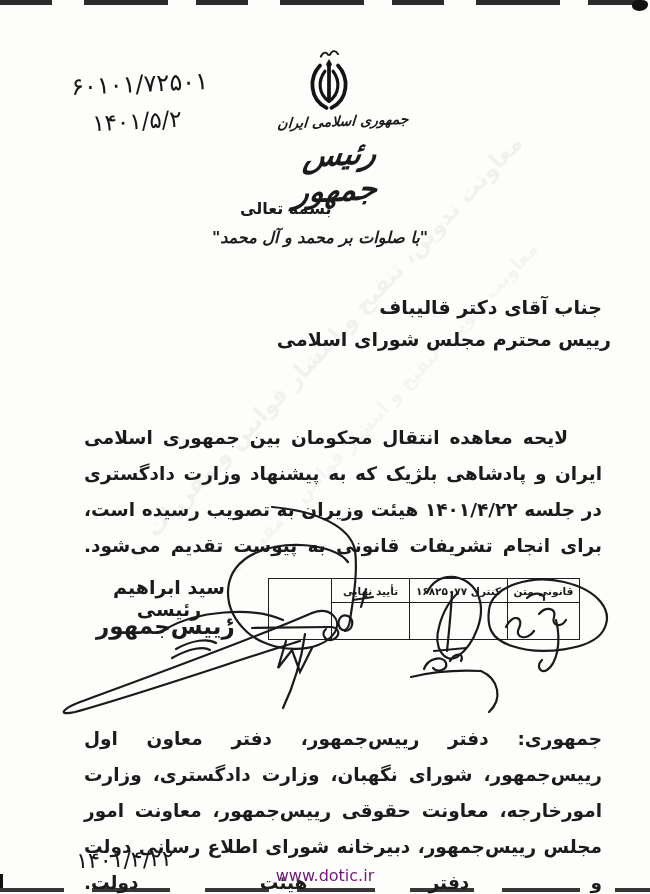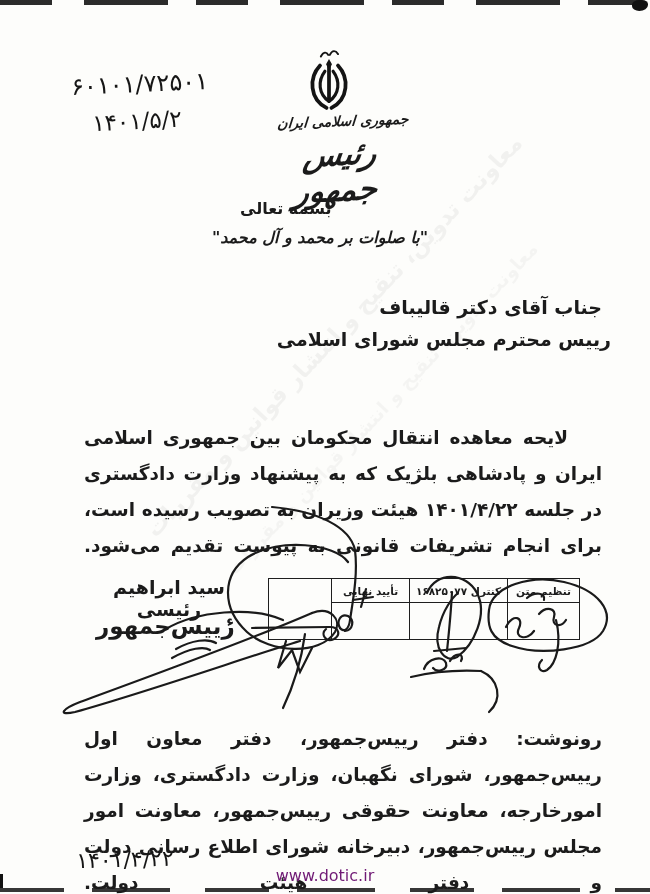--- a/index.html
+++ b/index.html
@@ -104,21 +104,21 @@
   <div class="abs addr2 rtl">رییس محترم مجلس شورای اسلامی</div>
 
   <p class="abs body-par rtl">لایحه معاهده انتقال محکومان بین جمهوری اسلامی ایران و پادشاهی بلژیک که به پیشنهاد وزارت دادگستری در جلسه ۱۴۰۱/۴/۲۲ هیئت وزیران به تصویب رسیده است، برای انجام تشریفات قانونی به پیوست تقدیم می‌شود.</p>
 
   <div class="abs sig-name rtl">سید ابراهیم رئیسی</div>
   <div class="abs sig-title rtl">رییس‌جمهور</div>
   <div class="abs hamza">ء</div>
 
   <div class="abs apv-table">
     <div class="apv-col" style="width:72px">
-      <div class="apv-head">تنظیم متن</div>
+      <div class="apv-head">قانونی متن</div>
       <div class="apv-body"></div>
     </div>
     <div class="apv-col" style="width:98px">
       <div class="apv-head">کنترل ۱۶۸۲۵۰۷۷</div>
       <div class="apv-body"></div>
     </div>
     <div class="apv-col" style="width:78px">
       <div class="apv-head">تأیید نهایی</div>
       <div class="apv-body"></div>
     </div>
@@ -159,18 +159,18 @@
       <path d="M556,620 C562,644 556,664 547,670 C540,674 536,666 542,660"></path>
       <path d="M527,598 C535,591 546,593 544,600"></path>
 
       <path d="M424,669 C428,658 443,655 446,663 C448,670 437,673 433,668"></path>
       <path d="M450,661 C455,652 465,653 461,661"></path>
       <path d="M411,677 C436,671 462,670 481,671"></path>
       <path d="M481,671 C499,679 503,699 489,712"></path>
     </g>
   </svg>
 
-  <p class="abs cc-par rtl"><span class="cc-label">رونوشت:</span><span> دفتر رییس‌جمهور، دفتر معاون اول رییس‌جمهور، شورای نگهبان، وزارت دادگستری، وزارت امورخارجه، معاونت حقوقی رییس‌جمهور، معاونت امور مجلس رییس‌جمهور، دبیرخانه شورای اطلاع رسانی دولت و دفتر هیئت دولت.</span></p>
+  <p class="abs cc-par rtl"><span class="cc-label">جمهوری:</span><span> دفتر رییس‌جمهور، دفتر معاون اول رییس‌جمهور، شورای نگهبان، وزارت دادگستری، وزارت امورخارجه، معاونت حقوقی رییس‌جمهور، معاونت امور مجلس رییس‌جمهور، دبیرخانه شورای اطلاع رسانی دولت و دفتر هیئت دولت.</span></p>
 
   <div class="abs handwritten footdate rtl">۱۴۰۱/۴/۲۲</div>
   <a class="abs footer-url" href="#">www.dotic.ir</a>
 
 </div>
 
 </body></html>

